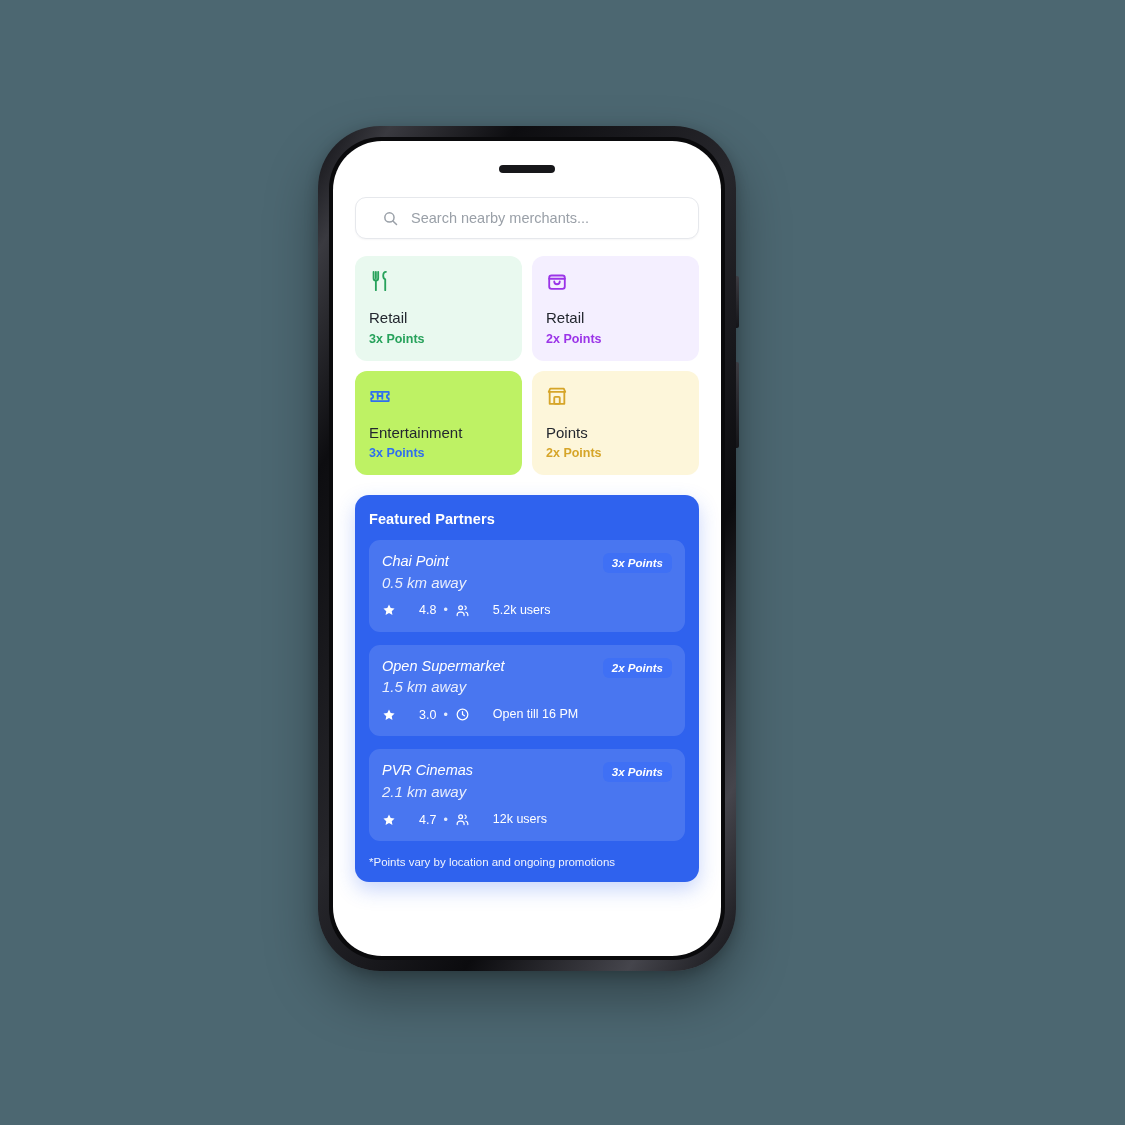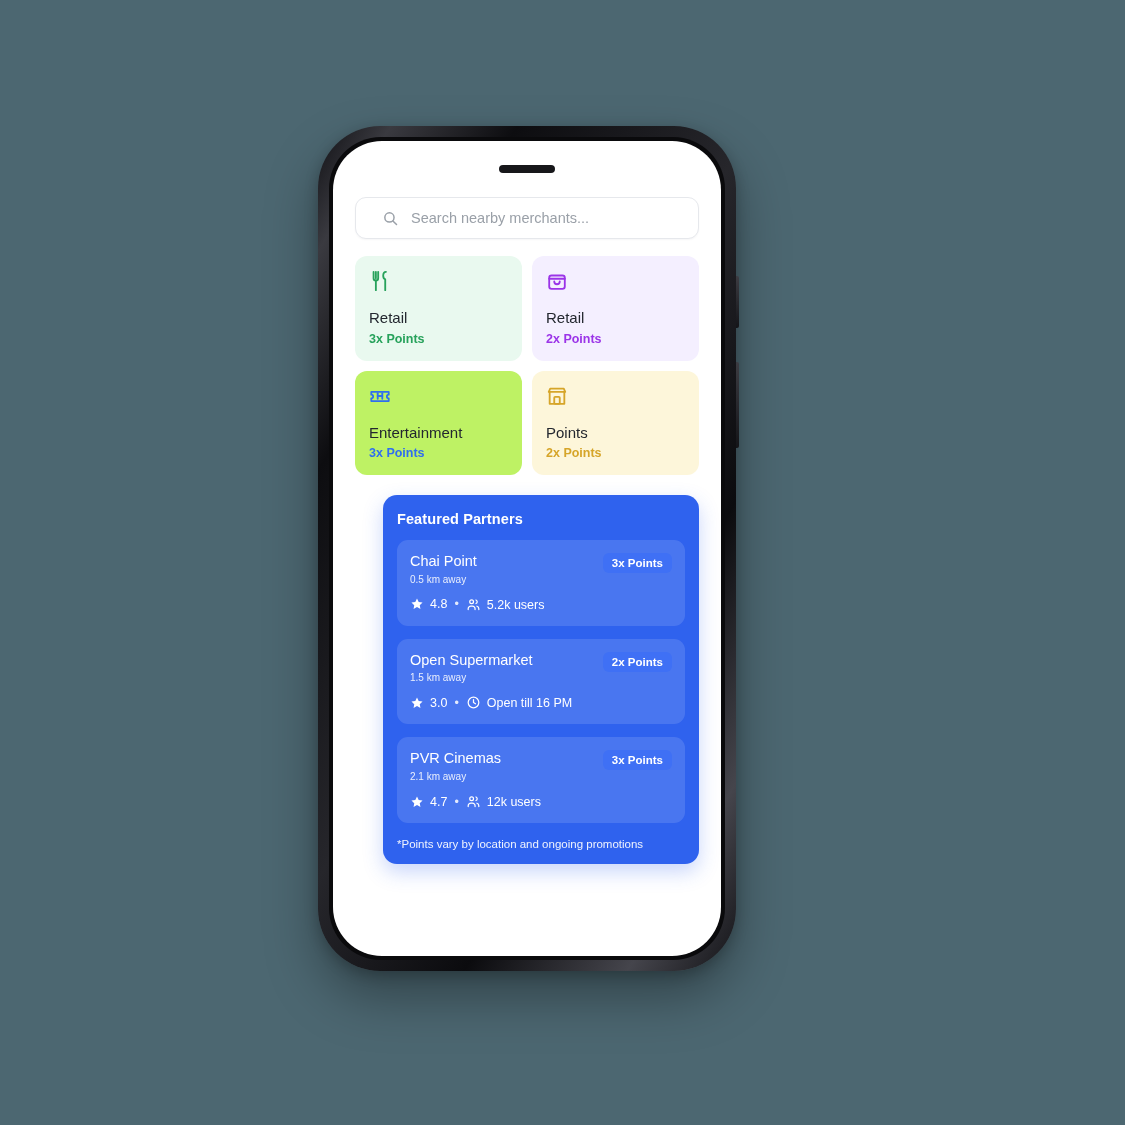--- a/index.html
+++ b/index.html
@@ -90,43 +90,42 @@
   .cat-name { font-size: 15px; color: #23272f; line-height: 1.1; }
   .cat-points { font-size: 12.5px; margin-top: 5px; font-weight: 600; }
 
   
   .featured {
     margin-top: 20px;
     border-radius: 14px;
     background: #2f62ee;
     padding: 16px 14px 14px 14px;
     box-shadow: 0 8px 20px rgba(47,98,238,.26);
-    margin-left: 28px;
   }
   .featured-title {
     font-size: 14.5px; font-weight: 700; color: #ffffff;
     letter-spacing: .1px;
   }
   .partner {
     margin-top: 13px;
     background: rgba(255,255,255,.13);
     border-radius: 11px;
     padding: 13px 13px 14px 13px;
     position: relative;
   }
-  .partner-head { display: flex; align-items: flex-start; justify-content: space-between; gap: 16px; }
+  .partner-head { display: flex; align-items: flex-start; justify-content: space-between; gap: 16px; font-style: italic; }
   .partner-name { font-size: 14.5px; color: #fff; line-height: 1.15; }
-  .partner-dist { font-size: 10px; color: rgba(255,255,255,.88); margin-top: 4px; }
+  .partner-dist { font-size: 15px; color: rgba(255,255,255,.88); margin-top: 4px; }
   .partner-meta {
     display: flex; align-items: center; gap: 7px;
     margin-top: 12px;
     font-size: 12.5px; color: #ffffff;
   }
   .meta-sep { opacity: .85; }
-  .meta-item { display: inline-flex; align-items: flex-end; gap: 6px; }
+  .meta-item { display: inline-flex; align-items: flex-start; gap: 23px; }
   .badge {
     flex: 0 0 auto;
     background: #3f70f5;
     color: #fff;
     font-size: 11.5px; font-weight: 600;
     padding: 4px 9px;
     border-radius: 6px;
     white-space: nowrap;
   }
   .footnote {

